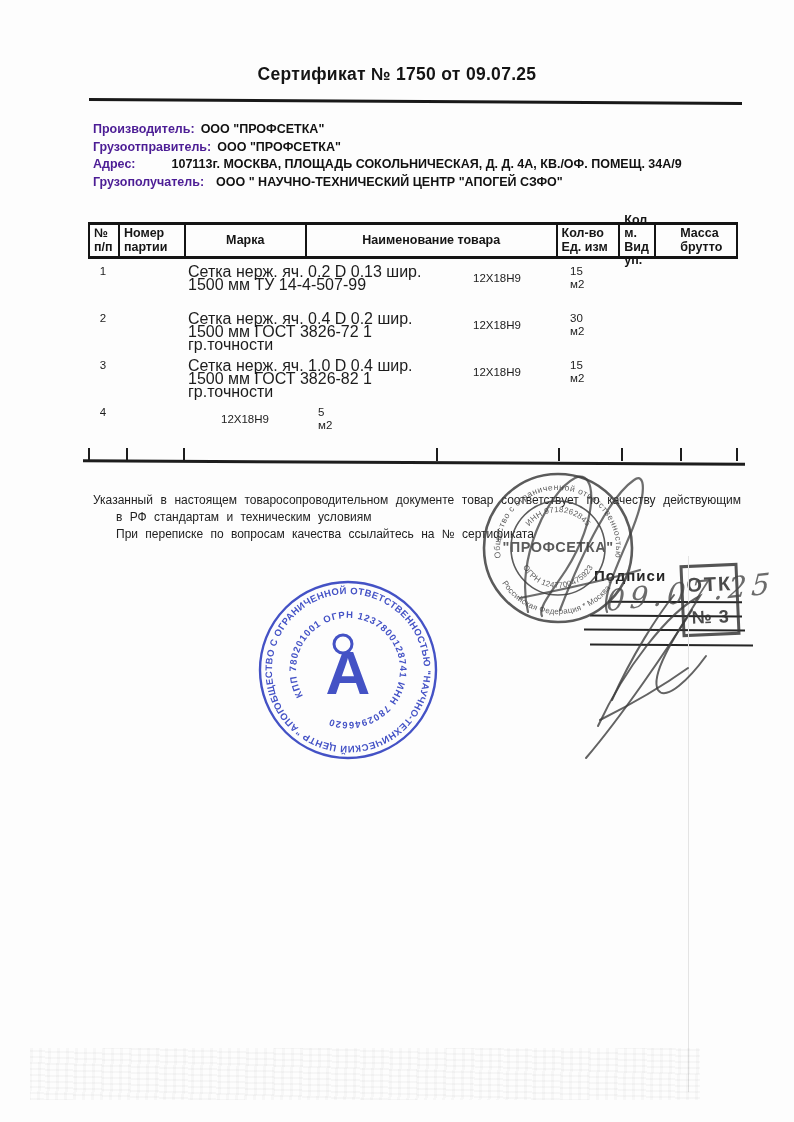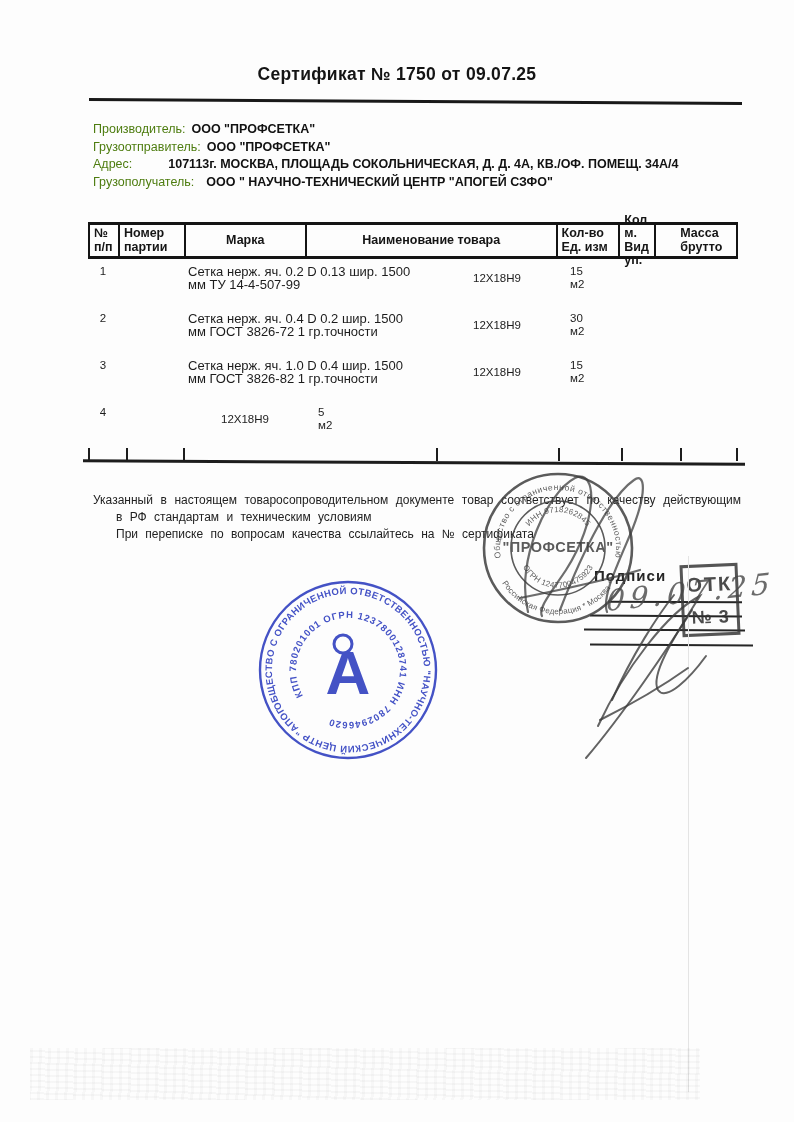--- a/index.html
+++ b/index.html
@@ -13,21 +13,21 @@
     position:absolute;left:0;top:64px;width:100%;
     text-align:center;font-size:17.5px;font-weight:bold;letter-spacing:.3px;color:#141414;
   }
   .title-rule{
     position:absolute;left:89px;top:100px;width:653px;height:3px;
     background:#191919;transform:rotate(.35deg);
   }
   
   .info-block{position:absolute;left:93px;top:121px;width:660px;}
   .info-row{line-height:17.5px;font-size:12.5px;white-space:nowrap;}
-  .info-label{font-weight:normal;color:#4d7c0f;}
+  .info-label{font-weight:bold;color:#4c1d95;}
   .info-value{font-weight:bold;margin-left:6px;color:#111;}
   .info-row:nth-child(3) .info-value{margin-left:36px;}
   .info-row:nth-child(4) .info-value{margin-left:12px;}
   
   .goods-table{position:absolute;left:88px;top:222px;width:650px;}
   .thead{
     display:flex;box-sizing:border-box;height:37px;
     border-top:3px solid #141414;border-bottom:3px solid #141414;
     border-left:2px solid #141414;border-right:2px solid #141414;
   }
@@ -35,21 +35,21 @@
     box-sizing:border-box;display:flex;flex-direction:column;justify-content:center;
     font-size:12.5px;font-weight:bold;line-height:13.5px;white-space:pre-line;
     padding:1px 4px;border-right:2px solid #141414;color:#151515;
   }
   .th:last-child{border-right:none;}
   .w1{width:30px;}.w2{width:66px;}.w3{width:252px;}.w4{width:122px;}
   .w5{width:63px;}.w6{width:36px;}.w7{width:80px;padding-left:24px;}
   .th.w3,.th.w4{text-align:center;}
   .tbody{position:relative;height:203px;}
   .trow{position:absolute;left:0;display:flex;width:650px;}
-  .tc{box-sizing:border-box;font-size:13px;line-height:13px;color:#1c1c1c;}
+  .tc{box-sizing:border-box;font-size:16px;line-height:13px;color:#1c1c1c;}
   .tc-num{width:30px;text-align:center;font-size:11.5px;}
   .tc-batch{width:66px;}
   .tc-name{width:252px;padding-left:4px;padding-right:14px;}
   .tc-mark{width:122px;text-align:center;padding-top:7px;font-size:11.5px;}
   .tc-qty{width:63px;padding-left:12px;font-size:11.5px;}
   .tc-pack{width:60px;}
   .tc-mass{width:57px;}
   .table-bottom-line{
     position:absolute;left:83px;top:461px;width:662px;height:2.5px;
     background:#1d1d1d;transform:rotate(.3deg);
@@ -109,21 +109,21 @@
   <div class="title-rule"></div>
 
   <div class="info-block">
     <div class="info-row">
       <span class="info-label">Производитель:</span><span class="info-value">ООО "ПРОФСЕТКА"</span>
     </div>
     <div class="info-row">
       <span class="info-label">Грузоотправитель:</span><span class="info-value">ООО "ПРОФСЕТКА"</span>
     </div>
     <div class="info-row">
-      <span class="info-label">Адрес:</span><span class="info-value">107113г. МОСКВА, ПЛОЩАДЬ СОКОЛЬНИЧЕСКАЯ, Д. Д. 4А, КВ./ОФ. ПОМЕЩ. 34А/4</span>
+      <span class="info-label">Адрес:</span><span class="info-value">107113г. МОСКВА, ПЛОЩАДЬ СОКОЛЬНИЧЕСКАЯ, Д. Д. 4А, КВ./ОФ. ПОМЕЩ. 34А/9</span>
     </div>
     <div class="info-row">
       <span class="info-label">Грузополучатель:</span><span class="info-value">ООО " НАУЧНО-ТЕХНИЧЕСКИЙ ЦЕНТР "АПОГЕЙ СЗФО"</span>
     </div>
   </div>
 
   <div class="goods-table">
     <div class="thead">
       <div class="th w1">№
 п/п</div>

